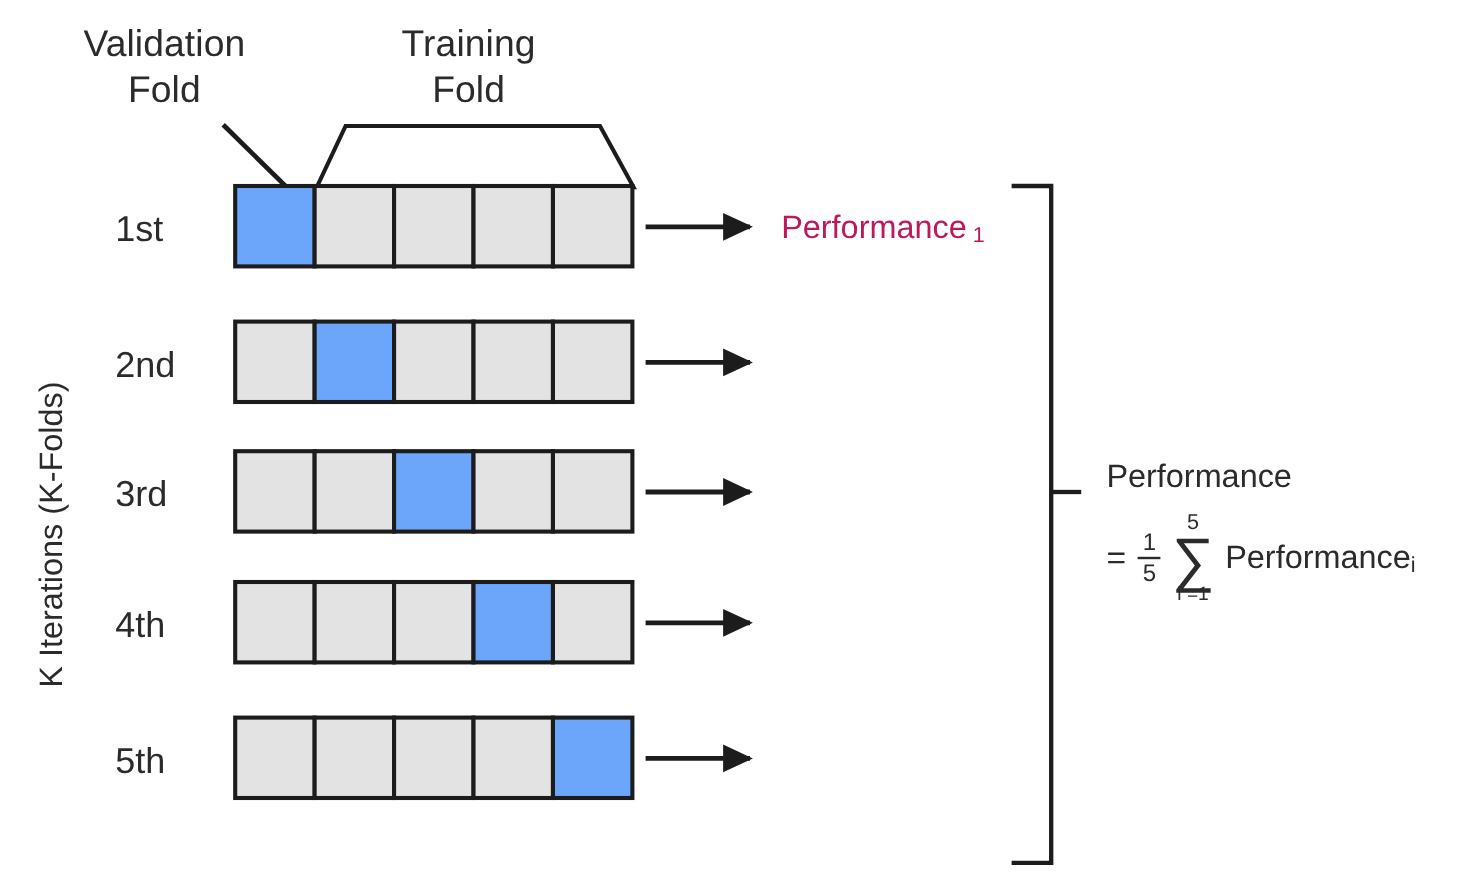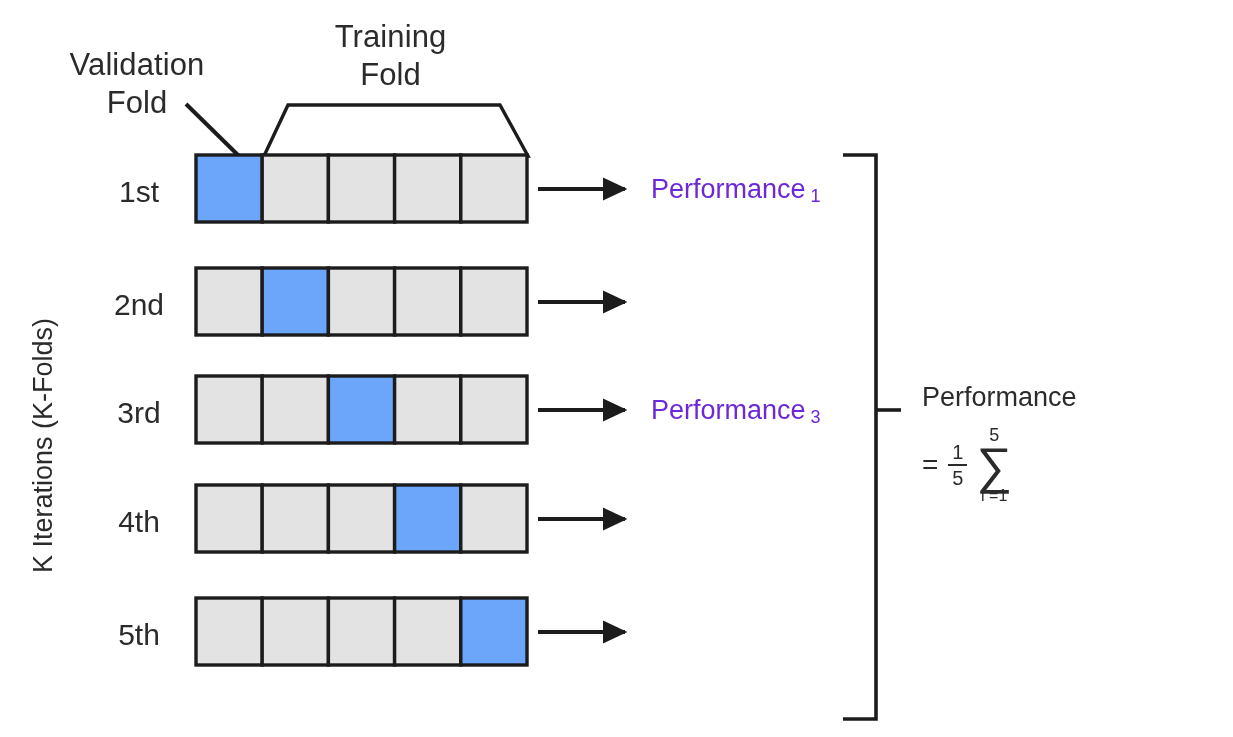--- a/index.html
+++ b/index.html
@@ -29,38 +29,38 @@
   
   .hdr {
     position: absolute;
     font-size: 31px;
     line-height: 38px;
     color: #2b2b2b;
     text-align: center;
     white-space: pre-line;
     letter-spacing: 0.1px;
   }
-  #validation-fold-title { left: 32px;  top: 18px;  width: 210px; margin-top: 28px; }
+  #validation-fold-title { left: 32px;  top: 18px;  width: 210px; }
   #training-fold-title   { left: 288px; top: 18px;  width: 205px; }
 
   .iter-label {
     position: absolute;
     font-size: 30px;
     line-height: 30px;
     color: #2b2b2b;
-    text-align: center;
+    text-align: left;
     width: 86px;
     left: 96px;
   }
 
   .perf-label {
     position: absolute;
     font-size: 27px;
     line-height: 27px;
-    color: #6d28d9;
+    color: #be185d;
     left: 651px;
     white-space: nowrap;
   }
   .perf-label .sub {
     font-size: 18px;
     vertical-align: -4px;
     margin-left: 5px;
   }
 
   #y-axis-label {
@@ -196,35 +196,33 @@
   <div id="y-axis-label">K Iterations (K-Folds)</div>
 
   <div class="iter-label" style="top:177px">1st</div>
   <div class="iter-label" style="top:290px">2nd</div>
   <div class="iter-label" style="top:398px">3rd</div>
   <div class="iter-label" style="top:507px">4th</div>
   <div class="iter-label" style="top:620px">5th</div>
 
   <div class="perf-label" style="top:176px">
     <span>Performance</span><span class="sub">1</span>
-  </div>
-  <div class="perf-label" style="top:397px">
-    <span>Performance</span><span class="sub">3</span>
   </div>
 
   <div id="summary-block">
     <div id="summary-title">Performance</div>
     <div id="summary-equation">
       <span id="eq-sign">=</span>
       <span class="fraction">
         <span class="num">1</span>
         <span class="bar"></span>
         <span class="den">5</span>
       </span>
       <span class="sum-group">
         <span class="lim-top">5</span>
         <span class="sigma">∑</span>
         <span class="lim-bot">i =1</span>
       </span>
+      <span id="sum-body"><span>Performance</span><span class="sub">i</span></span>
     </div>
   </div>
 
 </div>
 
 </body></html>

